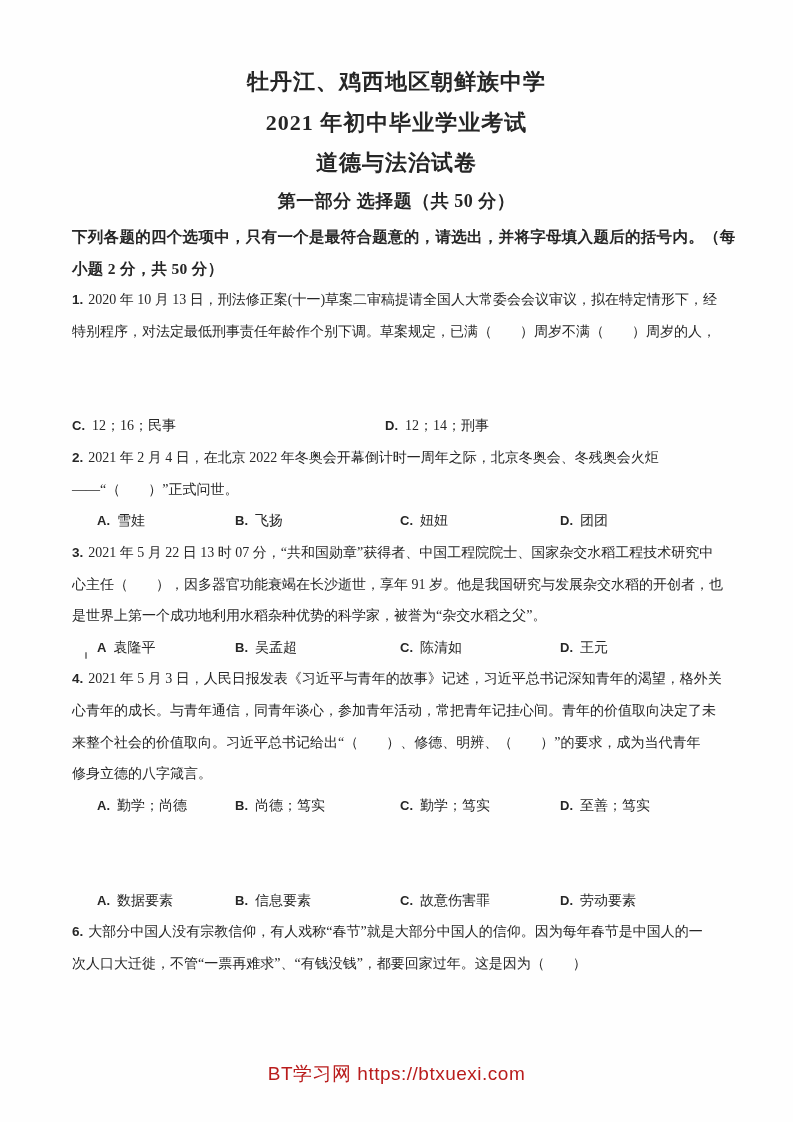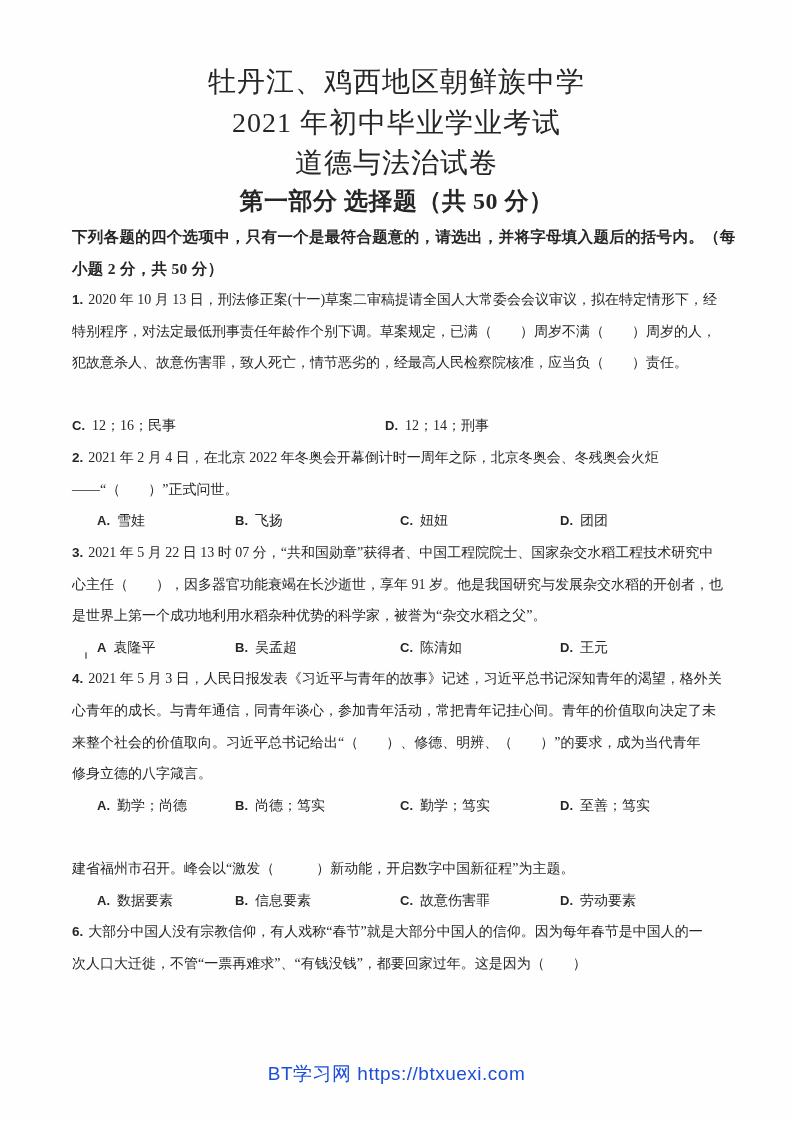--- a/index.html
+++ b/index.html
@@ -10,22 +10,22 @@
     font-family:"Liberation Serif","DejaVu Serif",serif;
     color:#262626;
     overflow:hidden;
   }
   .line {
     position:absolute; left:72px; width:678px;
     height:32px; line-height:32px;
     font-size:14px; white-space:nowrap;
   }
   .center { left:0; width:793px; text-align:center; }
-  .title  { font-size:28px; font-weight:normal; letter-spacing:1px; }
-  .section{ font-size:24px; font-weight:bold; letter-spacing:0.5px; }
+  .title  { font-size:22px; font-weight:bold; letter-spacing:1px; }
+  .section{ font-size:18px; font-weight:bold; letter-spacing:0.5px; }
   .instr  { font-size:15.5px; font-weight:bold; letter-spacing:0.3px; }
   .qnum {
     font-family:"Liberation Sans","DejaVu Sans",sans-serif;
     font-weight:bold; font-size:13.5px; margin-right:5px;
   }
   .optrow {
     position:absolute; left:72px; width:678px;
     height:32px; line-height:32px; font-size:14px; white-space:nowrap;
   }
   .opt { position:absolute; top:0; white-space:nowrap; }
@@ -37,41 +37,40 @@
   .c3 { left:328px; } .c4 { left:488px; }
   .b1 { left:0; }   .b2 { left:313px; }
   .stray {
     position:absolute; left:85px; top:652px;
     width:2px; height:7px; background:#8a8a8a; border-radius:1px;
   }
   .footer {
     position:absolute; left:0; top:1061px; width:793px;
     text-align:center;
     font-family:"Liberation Sans","DejaVu Sans",sans-serif;
-    font-size:19px; color:#1d4ed8; letter-spacing:0.5px;
+    font-size:19px; color:#b91c1c; letter-spacing:0.5px;
   }
 </style>
 </head>
 <body>
 
 <div id="page">
 
   <div class="line center title" style="top:66px">牡丹江、鸡西地区朝鲜族中学</div>
   <div class="line center title" style="top:107px">2021 年初中毕业学业考试</div>
   <div class="line center title" style="top:147px">道德与法治试卷</div>
   <div class="line center section" style="top:185px">第一部分  选择题（共 50 分）</div>
 
   <div class="line instr" style="top:221px">下列各题的四个选项中，只有一个是最符合题意的，请选出，并将字母填入题后的括号内。（每</div>
   <div class="line instr" style="top:253px">小题 2 分，共 50 分）</div>
 
   <div class="line" style="top:284px">
     <span class="qnum">1.</span><span>2020 年 10 月 13 日，刑法修正案(十一)草案二审稿提请全国人大常委会会议审议，拟在特定情形下，经</span>
   </div>
   <div class="line" style="top:316px">特别程序，对法定最低刑事责任年龄作个别下调。草案规定，已满（　　）周岁不满（　　）周岁的人，</div>
-  <div class="line" style="top:347px">犯故意杀人、故意伤害罪，致人死亡，情节恶劣的，经最高人民检察院核准，应当负（　　）责任。</div>
   <div class="optrow" style="top:410px">
     <span class="opt b1"><span class="olet">C.</span><span>12；16；民事</span></span>
     <span class="opt b2"><span class="olet">D.</span><span>12；14；刑事</span></span>
   </div>
 
   <div class="line" style="top:442px">
     <span class="qnum">2.</span><span>2021 年 2 月 4 日，在北京 2022 年冬奥会开幕倒计时一周年之际，北京冬奥会、冬残奥会火炬</span>
   </div>
   <div class="line" style="top:474px">——“（　　）”正式问世。</div>
   <div class="optrow" style="top:505px">
@@ -100,21 +99,20 @@
   <div class="line" style="top:695px">心青年的成长。与青年通信，同青年谈心，参加青年活动，常把青年记挂心间。青年的价值取向决定了未</div>
   <div class="line" style="top:727px">来整个社会的价值取向。习近平总书记给出“（　　）、修德、明辨、（　　）”的要求，成为当代青年</div>
   <div class="line" style="top:758px">修身立德的八字箴言。</div>
   <div class="optrow" style="top:790px">
     <span class="opt c1"><span class="olet">A.</span><span>勤学；尚德</span></span>
     <span class="opt c2"><span class="olet">B.</span><span>尚德；笃实</span></span>
     <span class="opt c3"><span class="olet">C.</span><span>勤学；笃实</span></span>
     <span class="opt c4"><span class="olet">D.</span><span>至善；笃实</span></span>
   </div>
 
-  <div class="line" style="top:853px">建省福州市召开。峰会以“激发（　　　）新动能，开启数字中国新征程”为主题。</div>
   <div class="optrow" style="top:885px">
     <span class="opt c1"><span class="olet">A.</span><span>数据要素</span></span>
     <span class="opt c2"><span class="olet">B.</span><span>信息要素</span></span>
     <span class="opt c3"><span class="olet">C.</span><span>故意伤害罪</span></span>
     <span class="opt c4"><span class="olet">D.</span><span>劳动要素</span></span>
   </div>
 
   <div class="line" style="top:916px">
     <span class="qnum">6.</span><span>大部分中国人没有宗教信仰，有人戏称“春节”就是大部分中国人的信仰。因为每年春节是中国人的一</span>
   </div>

